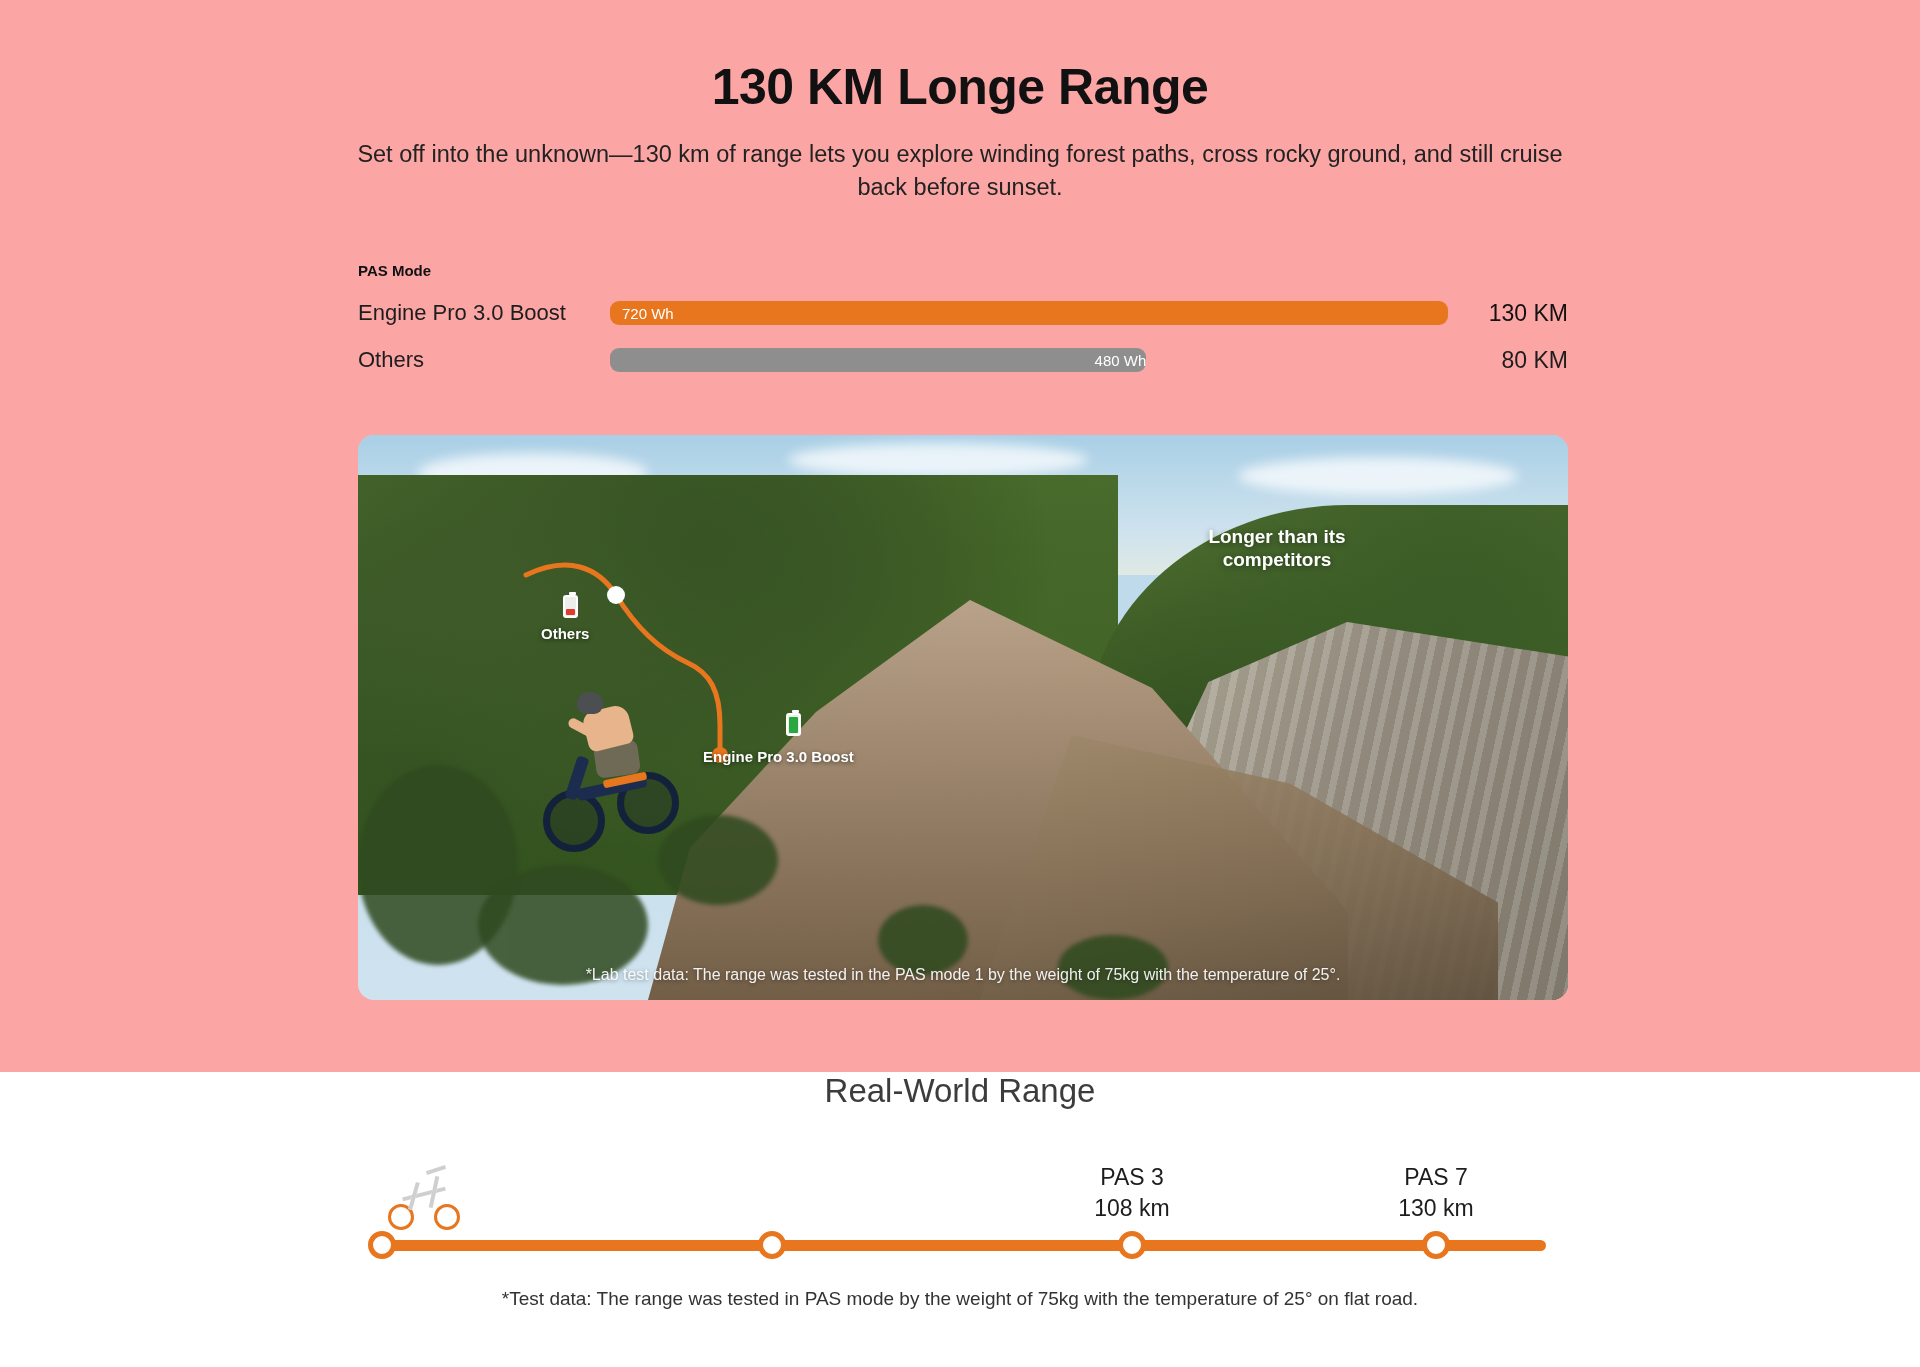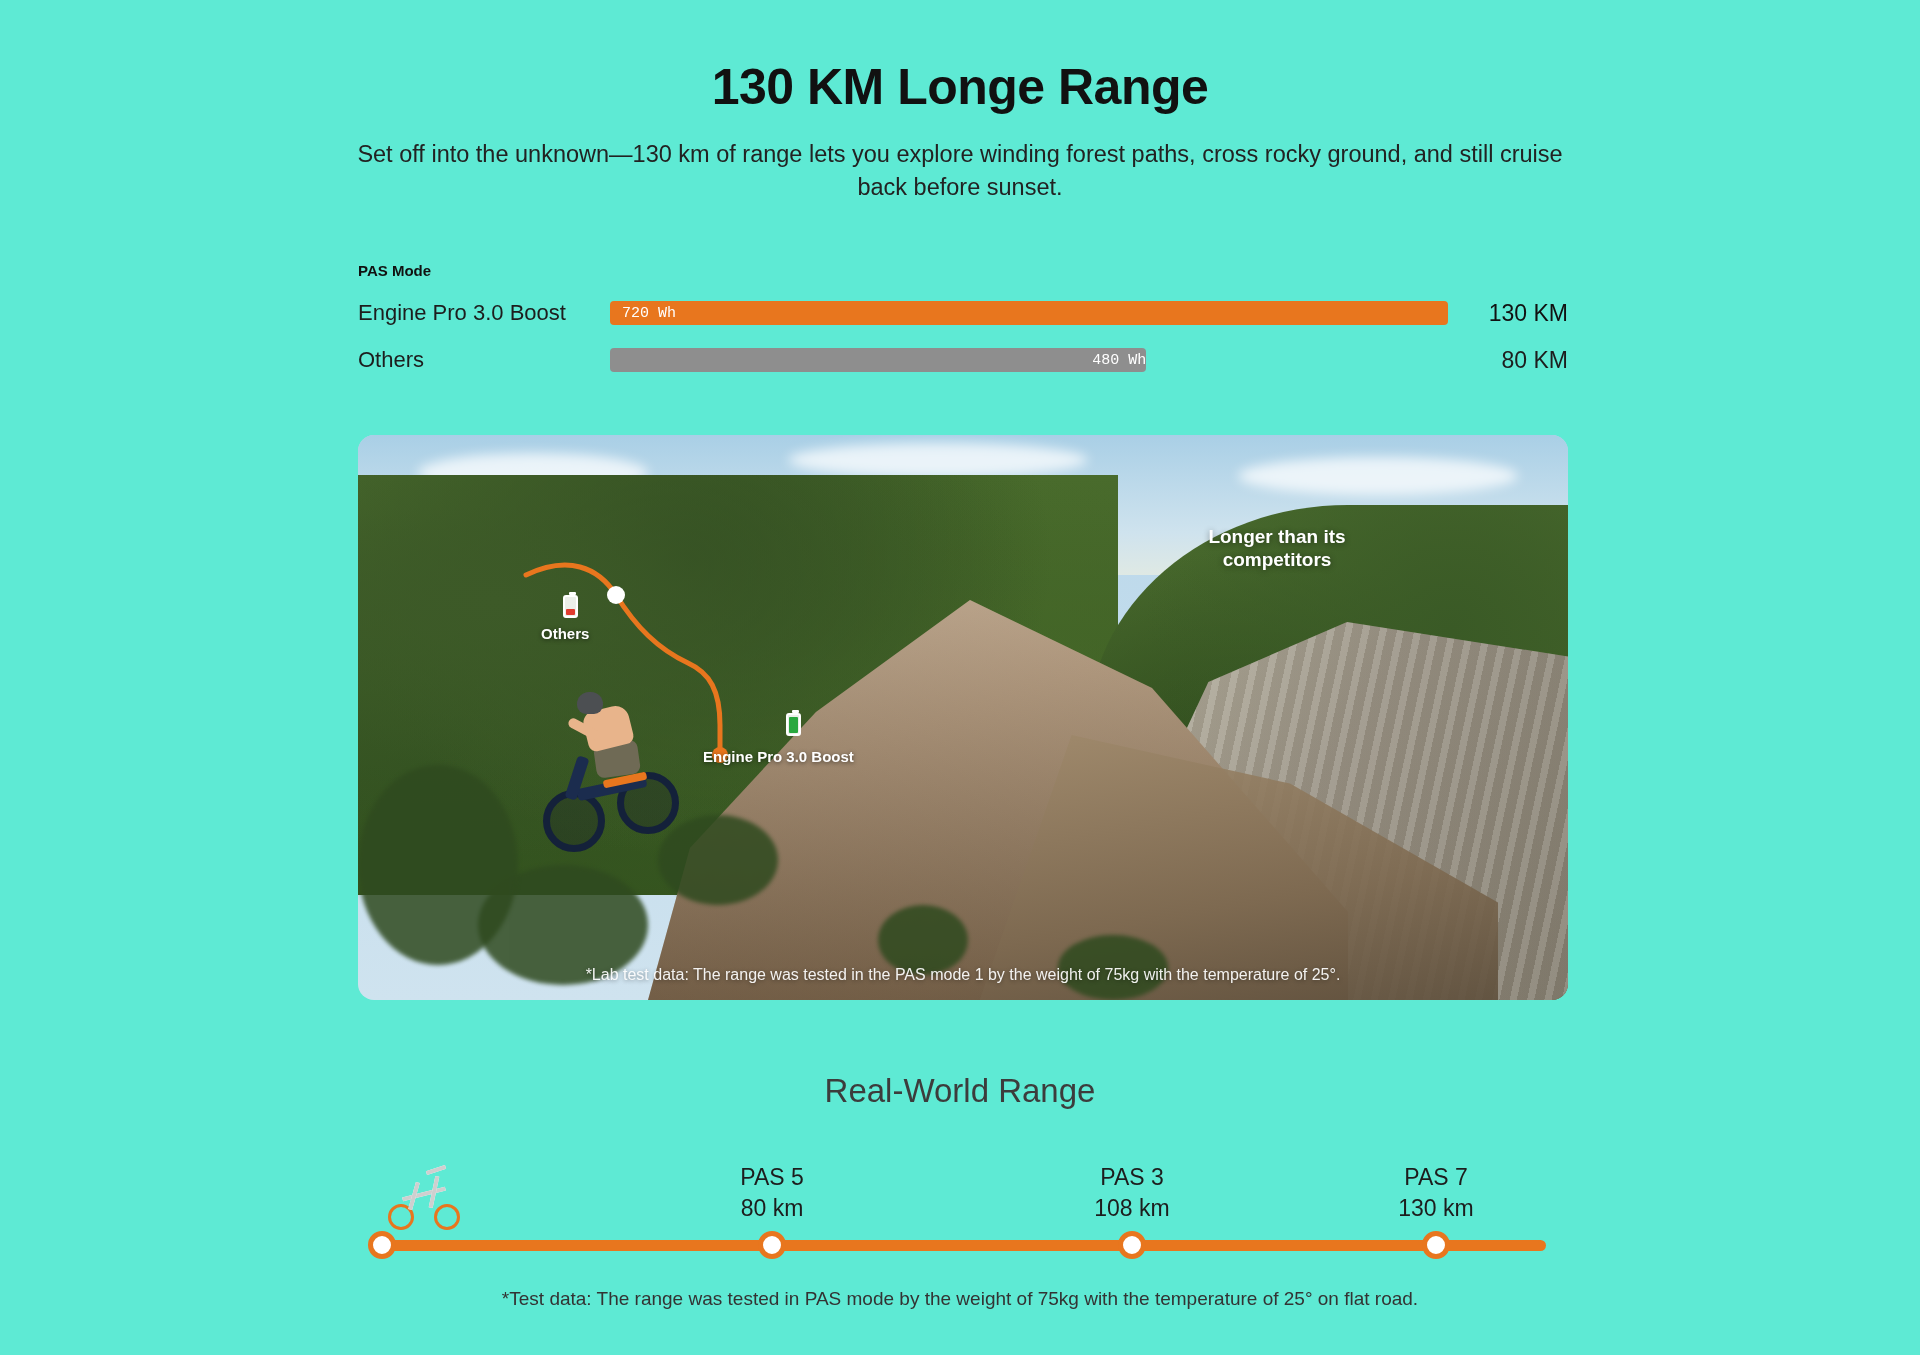--- a/index.html
+++ b/index.html
@@ -7,22 +7,22 @@
     width: 1920px;
     height: 1367px;
     background: #ffffff;
     font-family: "Liberation Sans", sans-serif;
     color: #1a1a1a;
     overflow: hidden;
   }
   .page {
     position: relative;
     width: 1920px;
-    height: 1355px;
-    background: #5eead4;
+    height: 1072px;
+    background: #fca5a5;
   }
 
   
   .header {
     text-align: center;
     padding-top: 58px;
   }
   .title {
     font-size: 50px;
     font-weight: bold;
@@ -66,24 +66,23 @@
   .bar-track {
     position: relative;
     flex: 1;
     height: 24px;
   }
   .bar-fill {
     position: absolute;
     left: 0;
     top: 0;
     height: 24px;
-    border-radius: 4px;
+    border-radius: 9px;
     display: flex;
     align-items: center;
-    font-family: Liberation Mono, monospace;
   }
   .bar-fill.primary { background: #e8761e; }
   .bar-fill.secondary { background: #8e8e8e; justify-content: flex-end; }
   .bar-wh {
     color: #ffffff;
     font-size: 15px;
     padding-left: 12px;
     white-space: nowrap;
   }
   .bar-value {
@@ -396,24 +395,20 @@
       <div class="w" style="left:46px; top:32px;"></div>
       <div class="fr" style="left:14px; top:20px; width:44px; height:3px; transform:rotate(-14deg);"></div>
       <div class="fr" style="left:24px; top:10px; width:3px; height:28px; transform:rotate(16deg);"></div>
       <div class="fr" style="left:44px; top:4px; width:3px; height:32px; transform:rotate(12deg);"></div>
       <div class="fr" style="left:38px; top:-4px; width:20px; height:3px; transform:rotate(-18deg);"></div>
     </div>
 
     <div class="rw-dot" style="left:10px;"></div>
 
     <div class="rw-dot" style="left:400px;"></div>
-    <div class="rw-stop" style="left:314px;">
-      <div>PAS 5</div>
-      <div>80 km</div>
-    </div>
 
     <div class="rw-dot" style="left:760px;"></div>
     <div class="rw-stop" style="left:674px;">
       <div>PAS 3</div>
       <div>108 km</div>
     </div>
 
     <div class="rw-dot" style="left:1064px;"></div>
     <div class="rw-stop" style="left:978px;">
       <div>PAS 7</div>

